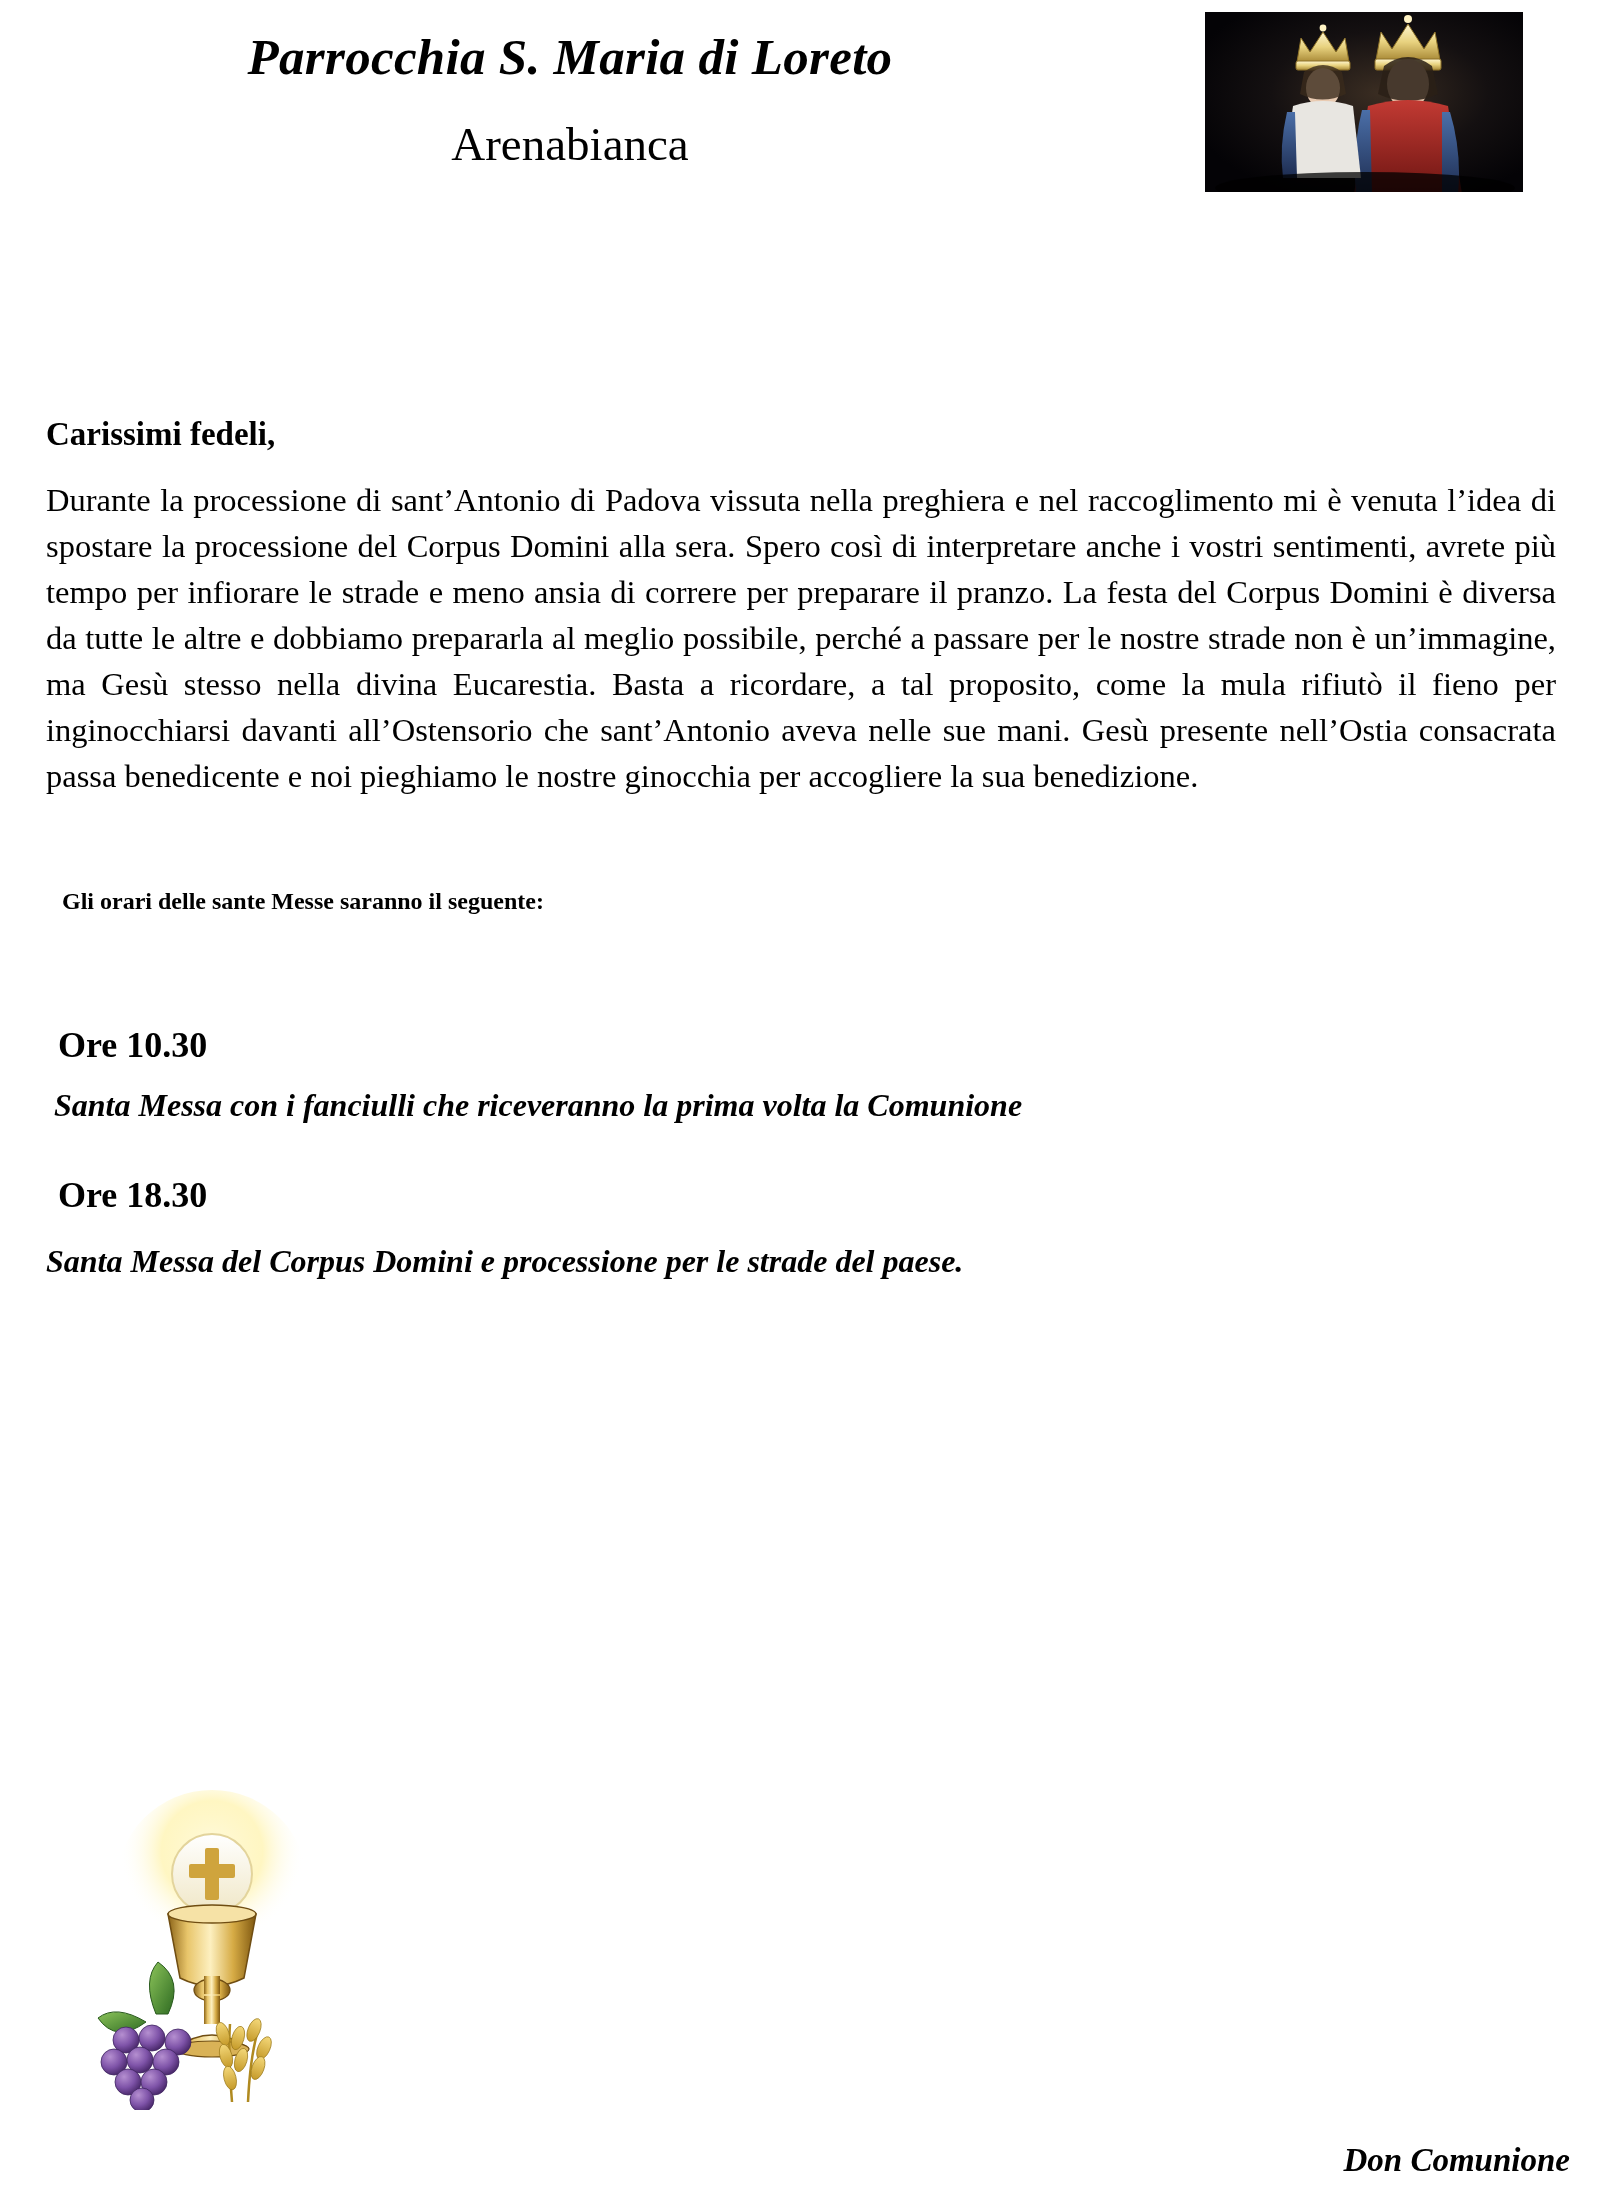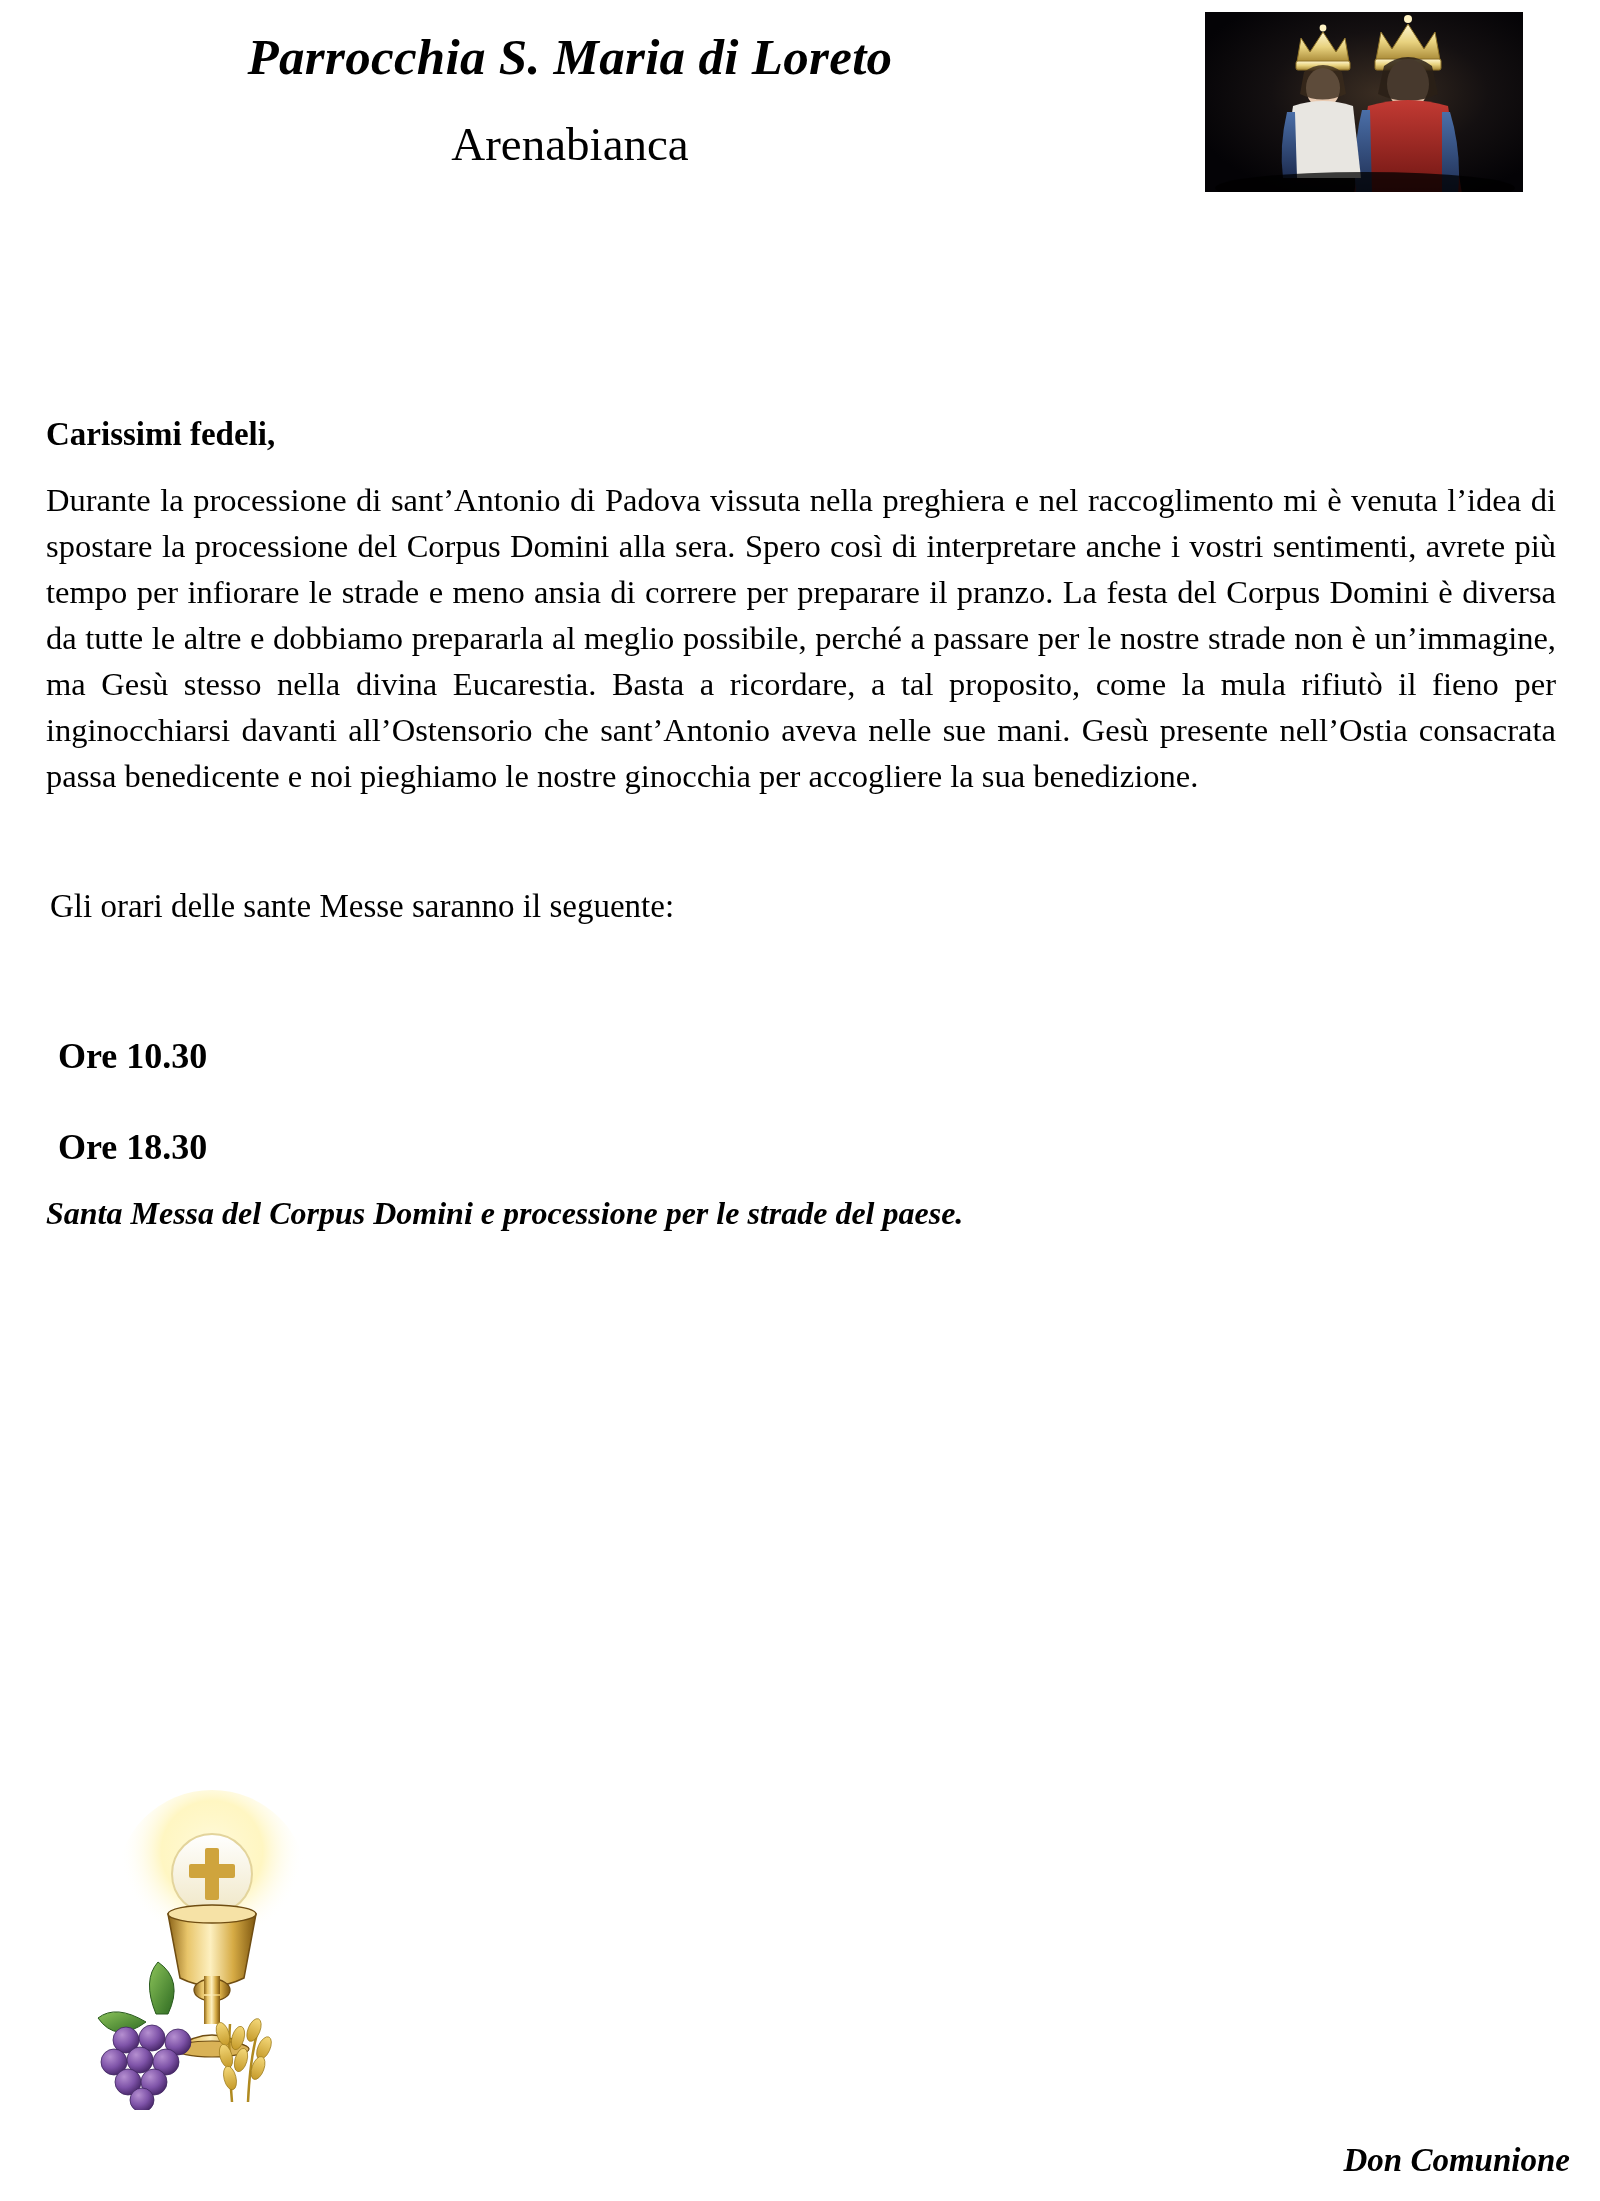--- a/index.html
+++ b/index.html
@@ -79,23 +79,23 @@
     line-height: 1.2;
   }
   .para {
     font-size: 32.5px;
     line-height: 1.42;
     text-align: justify;
     margin: 22px 0 0 0;
     hyphens: none;
   }
   .heading-2 {
-    font-size: 33px;
-    font-weight: normal;
-    margin: 86px 0 0 4px;
+    font-size: 24px;
+    font-weight: bold;
+    margin: 86px 0 0 16px;
     line-height: 1.25;
   }
   .time-label {
     font-size: 36px;
     font-weight: bold;
     margin: 12px;
     line-height: 1.3;
   }
   .time-label.first { margin-top: 106px; }
   .time-label.second { margin-top: 44px; }
@@ -195,20 +195,21 @@
     </div>
   </div>
 
   <div class="content">
     <p class="salutation">Carissimi fedeli,</p>
     <p class="para">Durante la processione di sant’Antonio di Padova vissuta nella preghiera e nel raccoglimento mi è venuta l’idea di spostare la processione del Corpus Domini alla sera. Spero così di interpretare anche i vostri sentimenti, avrete più tempo per infiorare le strade e meno ansia di correre per preparare il pranzo. La festa del Corpus Domini è diversa da tutte le altre e dobbiamo prepararla al meglio possibile, perché a passare per le nostre strade non è un’immagine, ma Gesù stesso nella divina Eucarestia. Basta a ricordare, a tal proposito, come la mula rifiutò il fieno per inginocchiarsi davanti all’Ostensorio che sant’Antonio aveva nelle sue mani. Gesù presente nell’Ostia consacrata passa benedicente e noi pieghiamo le nostre ginocchia per accogliere la sua benedizione.</p>
 
     <p class="heading-2">Gli orari delle sante Messe saranno il seguente:</p>
 
     <p class="time-label first">Ore 10.30</p>
+    <p class="mass-desc indent">Santa Messa con i fanciulli che riceveranno la prima volta la Comunione</p>
 
     <p class="time-label second">Ore 18.30</p>
     <p class="mass-desc second">Santa Messa del Corpus Domini e processione per le strade del paese.</p>
   </div>
 
   <div class="chalice">
     <svg width="280" height="320" viewBox="0 0 280 320" xmlns="http://www.w3.org/2000/svg" aria-hidden="true">
       <defs>
         <radialGradient id="halo" cx="50%" cy="32%" r="48%">
           <stop offset="0%" stop-color="#fffbe0" stop-opacity="1"></stop>

